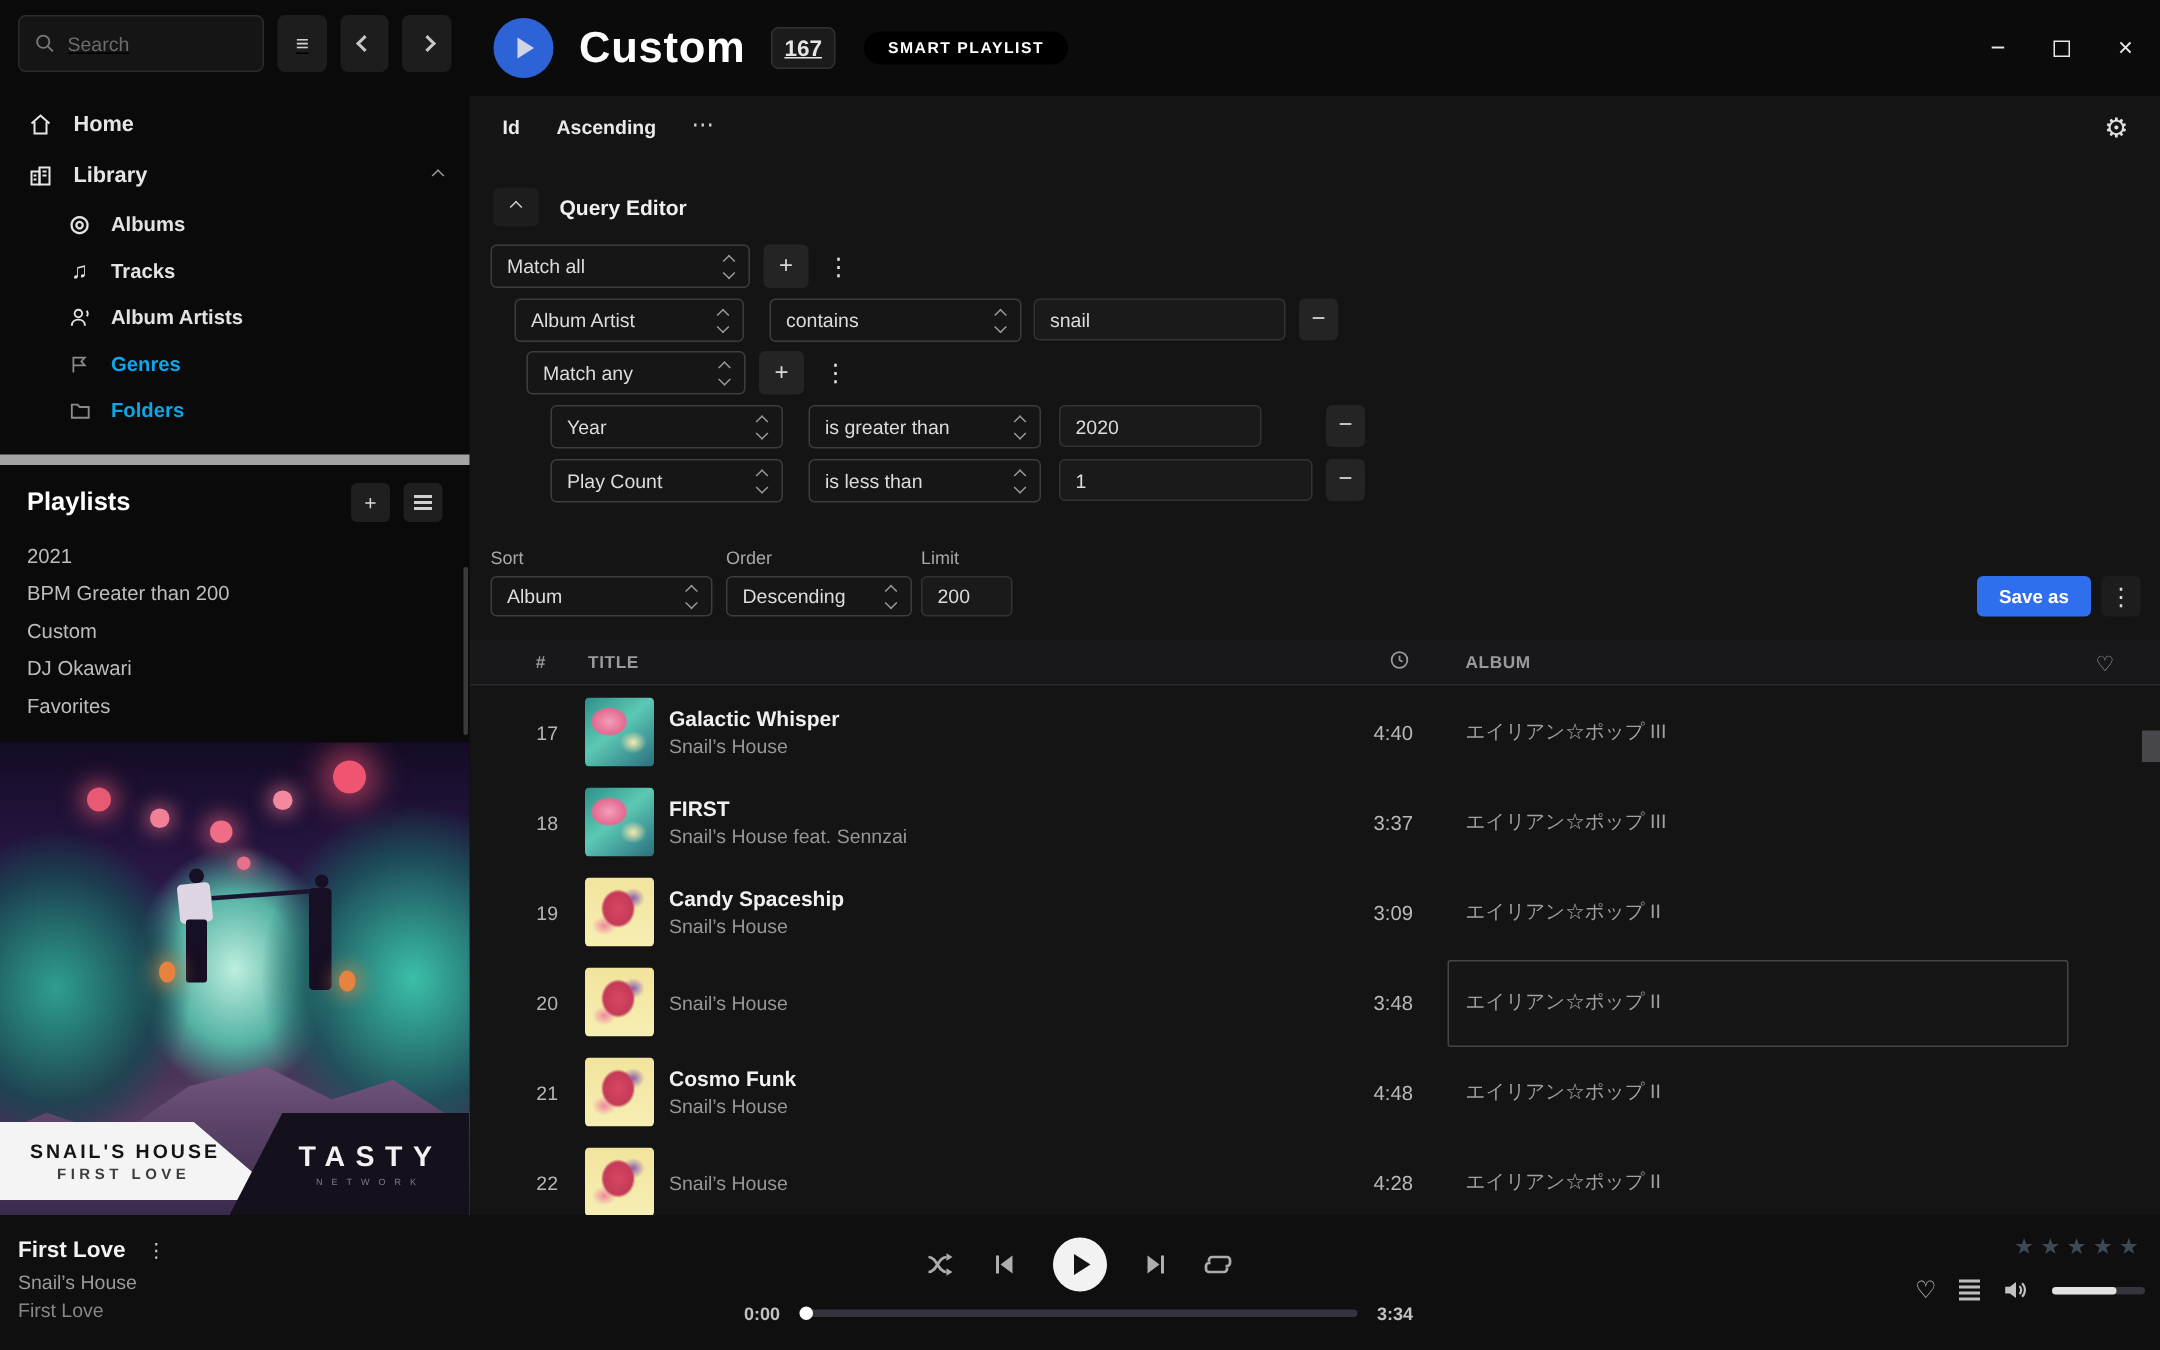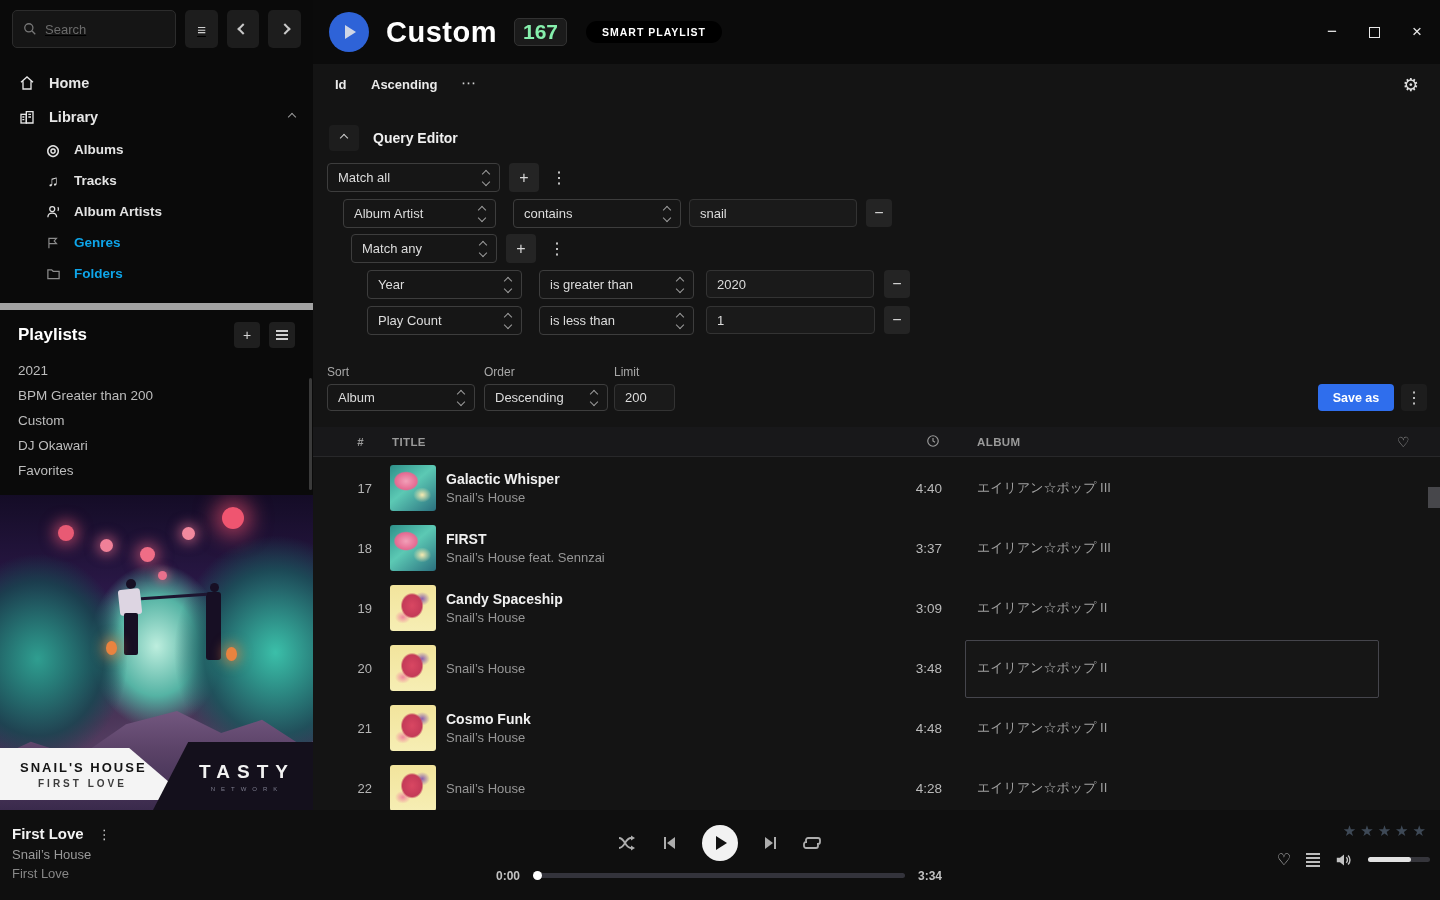--- a/index.html
+++ b/index.html
@@ -69,21 +69,21 @@
   
   .main { position:absolute; left:313px; top:0; width:1127px; height:810px; background:#141414; }
   .titlebar { position:relative; height:64px; background:#0b0b0b; display:flex; align-items:center; }
   .play-circle { width:40px; height:40px; border-radius:50%; background:#2e63d8; margin-left:16px;
     display:flex; align-items:center; justify-content:center; cursor:pointer; }
   .play-circle::after { content:""; display:block; margin-left:3px;
     border-left:11px solid #cfd6e6; border-top:7px solid transparent; border-bottom:7px solid transparent; }
   .page-title { font-size:29px; font-weight:800; color:#fff; margin-left:17px; letter-spacing:.5px; }
   .count-badge { margin-left:17px; height:28px; min-width:38px; padding:0 8px; background:#1b1b1b;
     border:1px solid #323232; border-radius:5px; display:flex; align-items:center; justify-content:center;
-    color:#86efac; font-weight:700; font-size:21px; }
+    color:#e5e5e5; font-weight:700; font-size:15px;text-decoration:underline; }
   .smart-badge { margin-left:19px; height:22px; padding:0 16px; background:#000; border-radius:11px;
     display:flex; align-items:center; color:#fff; font-size:10.5px; font-weight:800; letter-spacing:1px; }
   .win-controls { position:absolute; right:8px; top:0; height:64px; display:flex; align-items:center; gap:28px; padding-right:6px; }
   .win-btn { color:#e8e8e8; font-size:17px; cursor:pointer; width:18px; text-align:center; }
   .win-max { width:11px; height:11px; border:1.5px solid #e8e8e8; display:inline-block; cursor:pointer; }
 
   .content { position:relative; width:1127px; height:746px; background:#141414; }
   .sortbar { position:absolute; left:0; top:0; width:100%; height:44px; }
   .sort-field { position:absolute; left:22px; top:13px; font-size:13px; font-weight:700; color:#eaeaea; cursor:pointer; }
   .sort-dir { position:absolute; left:58px; top:13px; font-size:13px; font-weight:700; color:#eaeaea; cursor:pointer; }
@@ -382,21 +382,21 @@
             <i class="chev down sm"></i>
           </span>
       </div>
       <div class="sel" style="left:226px;top:206px;width:155px;">
         <span>is greater than</span>
         <span class="ud">
             <i class="chev up sm"></i>
             <i class="chev down sm"></i>
           </span>
       </div>
-      <input class="txt-input" style="left: 393px; top: 206px; width: 168px;" value="2020">
+      <input class="txt-input" style="left: 393px; top: 206px; width: 135px;" value="2020">
       <div class="op-btn" style="left:571px;top:206px;width:26px;height:28px;">
         <span>−</span>
       </div>
 
       <div class="sel" style="left:54px;top:242px;width:155px;">
         <span>Play Count</span>
         <span class="ud">
             <i class="chev up sm"></i>
             <i class="chev down sm"></i>
           </span>

